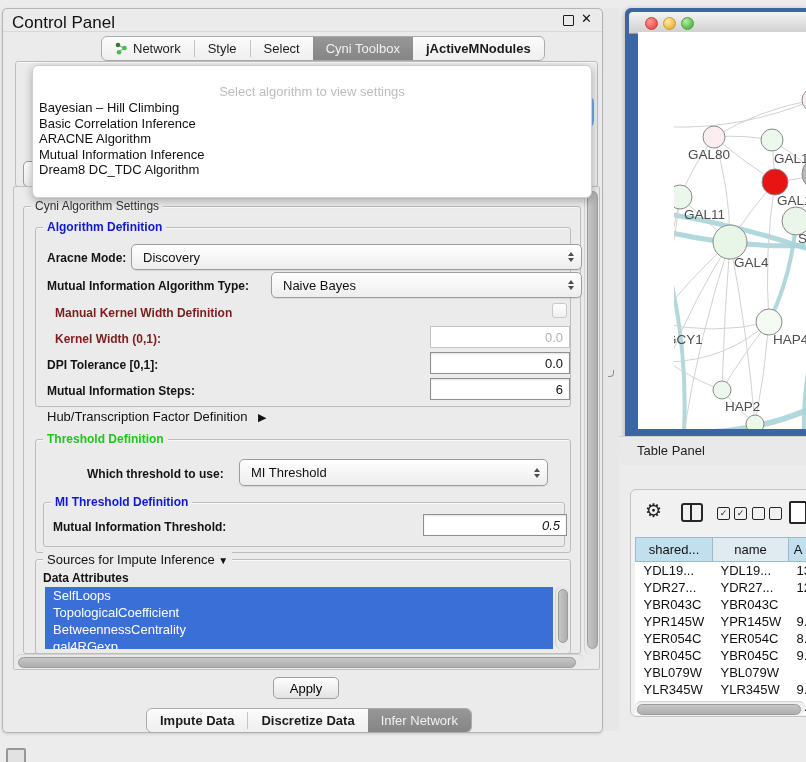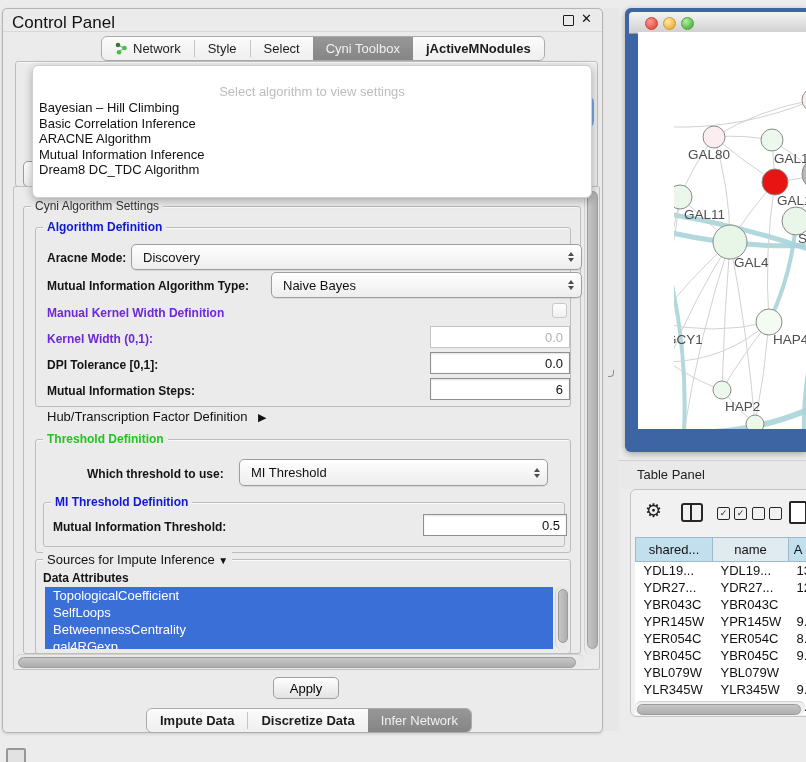--- a/index.html
+++ b/index.html
@@ -3,21 +3,21 @@
 <meta charset="utf-8">
 <style>
   html,body{margin:0;padding:0;}
   body{width:806px;height:762px;position:relative;background:#ececec;
        font-family:"Liberation Sans","DejaVu Sans",sans-serif;overflow:hidden;color:#111;}
   .abs{position:absolute;}
   .group{position:absolute;border:1px solid #bcbcbc;border-radius:3px;
          box-shadow:inset 0 1px 0 rgba(255,255,255,.7);}
   .legend{position:absolute;background:#ebebeb;padding:0 4px;font-size:12px;font-weight:bold;white-space:nowrap;}
   .lbl{position:absolute;font-size:12px;font-weight:bold;color:#141414;white-space:nowrap;}
-  .lbl.dis{color:#6d28d9;}
+  .lbl.dis{color:#7f1d1d;margin-left:8px;}
   .combo{position:absolute;background:linear-gradient(#ffffff,#ededed);border:1px solid #9d9d9d;
          border-radius:5px;font-size:13px;display:flex;align-items:center;padding-left:11px;
          box-shadow:0 1px 1px rgba(0,0,0,.08);}
   .combo .spin{position:absolute;right:7px;top:50%;transform:translateY(-50%);display:flex;flex-direction:column;gap:2px;}
   .combo .spin i{display:block;width:0;height:0;border-left:3.5px solid transparent;border-right:3.5px solid transparent;}
   .combo .spin .up{border-bottom:4px solid #4e4e4e;}
   .combo .spin .dn{border-top:4px solid #4e4e4e;}
   .field{position:absolute;background:#fff;border:1px solid #8f8f8f;font-size:13px;text-align:right;
          padding:0 6px;box-shadow:inset 0 1px 2px rgba(0,0,0,.12);display:flex;align-items:center;justify-content:flex-end;}
   .field.dis{border-color:#c4c4c4;color:#b2b2b2;box-shadow:none;}
@@ -165,33 +165,33 @@
       <span>MI Threshold</span>
       <span class="spin">
           <i class="up"></i>
           <i class="dn"></i>
         </span>
     </div>
 
     <div class="group" style="left:29px;top:315px;width:520px;height:43px;"></div>
     <span class="legend" style="left:37px;top:308px;color:#1118d4;">MI Threshold Definition</span>
     <span class="lbl" style="left:39px;top:333px;">Mutual Information Threshold:</span>
-    <div class="field" style="left:409px;top:327px;width:130px;height:20px;">
+    <div class="field" style="left:409px;top:327px;width:130px;height:20px;font-style:italic;">
       <span>0.5</span>
     </div>
 
     <div class="group" style="left:21px;top:372px;width:534px;height:93px;"></div>
     <span class="legend" style="left:29px;top:365px;font-weight:normal;font-size:13px;">
       <span>Sources for Impute Inference</span>
       <span style="font-size:10px;">▼</span>
     </span>
     <span class="lbl" style="left:29px;top:384px;">Data Attributes</span>
     <div class="abs" id="attr-list" style="left:31px;top:400px;width:508px;height:62px;background:#3a6fd8;overflow:hidden;">
+        <div class="attr-item">SelfLoops</div>
         <div class="attr-item">TopologicalCoefficient</div>
-        <div class="attr-item">SelfLoops</div>
         <div class="attr-item">BetweennessCentrality</div>
         <div class="attr-item">gal4RGexp</div>
       </div>
     <div class="scrol-track-v" style="left:541px;top:400px;width:12px;height:62px;">
       <div class="thumb" style="left:2px;top:2px;width:8px;height:52px;"></div>
     </div>
   </div>
 
   <button style="position:absolute;left:270px;top:668px;width:66px;height:22px;border:1px solid #9f9f9f;border-radius:5px;
                  background:linear-gradient(#fefefe,#e3e3e3);font-size:13px;font-family:inherit;">
@@ -282,21 +282,21 @@
         <text x="99" y="312" font-size="13.5" fill="#4d4d4d">HAP4</text>
         <circle cx="162" cy="291" r="12" fill="#f59c9c" stroke="#8a8a8a" stroke-width="1"></circle>
         <text x="158" y="312" font-size="13.5" fill="#4d4d4d">Y</text>
         <circle cx="48" cy="358" r="9" fill="#ecf8ec" stroke="#8a8a8a" stroke-width="1"></circle>
         <text x="51" y="379" font-size="13.5" fill="#4d4d4d">HAP2</text>
         <circle cx="81" cy="392" r="9" fill="#edf8ed" stroke="#8a8a8a" stroke-width="1"></circle>
       </svg>
   </div>
 </div>
 
-<div class="abs" style="left:619px;top:460px;width:187px;height:28px;background:#e9e9e9;border-top:1px solid #d2d2d2;">
+<div class="abs" style="left:619px;top:436px;width:187px;height:28px;background:#e9e9e9;border-top:1px solid #d2d2d2;">
   <span style="position:absolute;left:18px;top:6px;font-size:13px;color:#222;">Table Panel</span>
 </div>
 
 <div class="abs" style="left:630px;top:489px;width:176px;height:226px;background:#f1f1f1;border:1px solid #c3c3c3;border-radius:6px 0 0 6px;overflow:hidden;">
 
   <div class="abs" style="left:0;top:0;width:100%;height:44px;">
     <span style="position:absolute;left:14px;top:9px;font-size:19px;color:#222;">⚙</span>
     <span style="position:absolute;left:50px;top:13px;width:18px;height:15px;border:2px solid #262626;border-radius:3px;">
       <i style="position:absolute;left:7px;top:0;width:2px;height:15px;background:#262626;display:block;"></i>
     </span>

